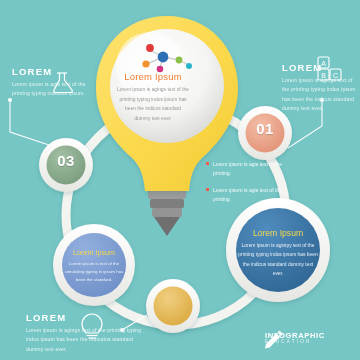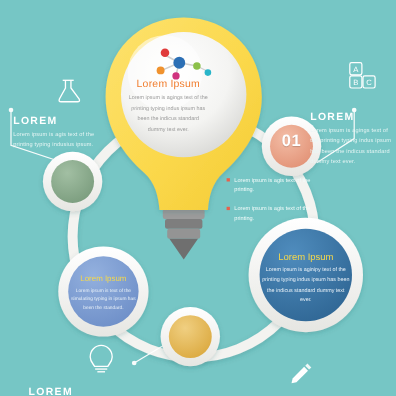--- a/index.html
+++ b/index.html
@@ -6,21 +6,21 @@
   body{
     width:360px;height:360px;overflow:hidden;
     font-family:"Liberation Sans", sans-serif;
     background:#76c6c5;
     position:relative;
   }
   #stage{position:absolute;inset:0;width:360px;height:360px;}
   .svgroot{position:absolute;top:0;left:0;width:360px;height:360px;}
 
   
-  .panel{position:absolute;color:#ffffff;margin-top:39px;}
+  .panel{position:absolute;color:#ffffff;}
   .panel .hdr{
     display:flex;align-items:center;gap:5px;
     font-size:9.5px;font-weight:bold;letter-spacing:1.2px;
     color:#ffffff;margin-bottom:3px;
   }
   .panel .body{
     font-size:5.1px;line-height:1.85;
     color:#eaf7f6;letter-spacing:.15px;
     opacity:.95;
   }
@@ -215,20 +215,21 @@
       <line x1="88.5" y1="338" x2="95.5" y2="338"></line>
     </g>
 
     <g>
       <path d="M266,344 L276.5,333.5 L280,337 L269.5,347.5 L265,348.5 Z" fill="#ffffff"></path>
       <path d="M277.5,332.5 L279.5,330.5 L283,334 L281,336 Z" fill="#eef8f7"></path>
     </g>
   </svg>
 
   <div class="num" id="num-01">01</div>
+  <div class="num" id="num-03">03</div>
 
   <div id="bulb-copy">
     <div class="t">Lorem Ipsum</div>
     <div class="d">Lorem ipsum is agings  text of the printing typing indus ipsum has been the indicus standard dummy text ever.</div>
   </div>
 
   <div class="nodecopy" id="copy-blue">
     <div class="t">Lorem Ipsum</div>
     <div class="d">Lorem ipsum is aginipy  text of the printing typing indus ipsum has been the indicus standard dummy text ever.</div>
   </div>
@@ -263,14 +264,20 @@
     <div class="bullet">
       <span class="bdot"></span>
       <span class="btxt">Lorem ipsum is agis  text of the printing.</span>
     </div>
     <div class="bullet">
       <span class="bdot"></span>
       <span class="btxt">Lorem ipsum is agis  text of the printing.</span>
     </div>
   </div>
 
+  <div id="logo">
+    <div class="words">
+      <div class="l1">INFOGRAPHIC</div>
+      <div class="l2">EDUCATION</div>
+    </div>
+  </div>
 
 </div>
 
 </body></html>

